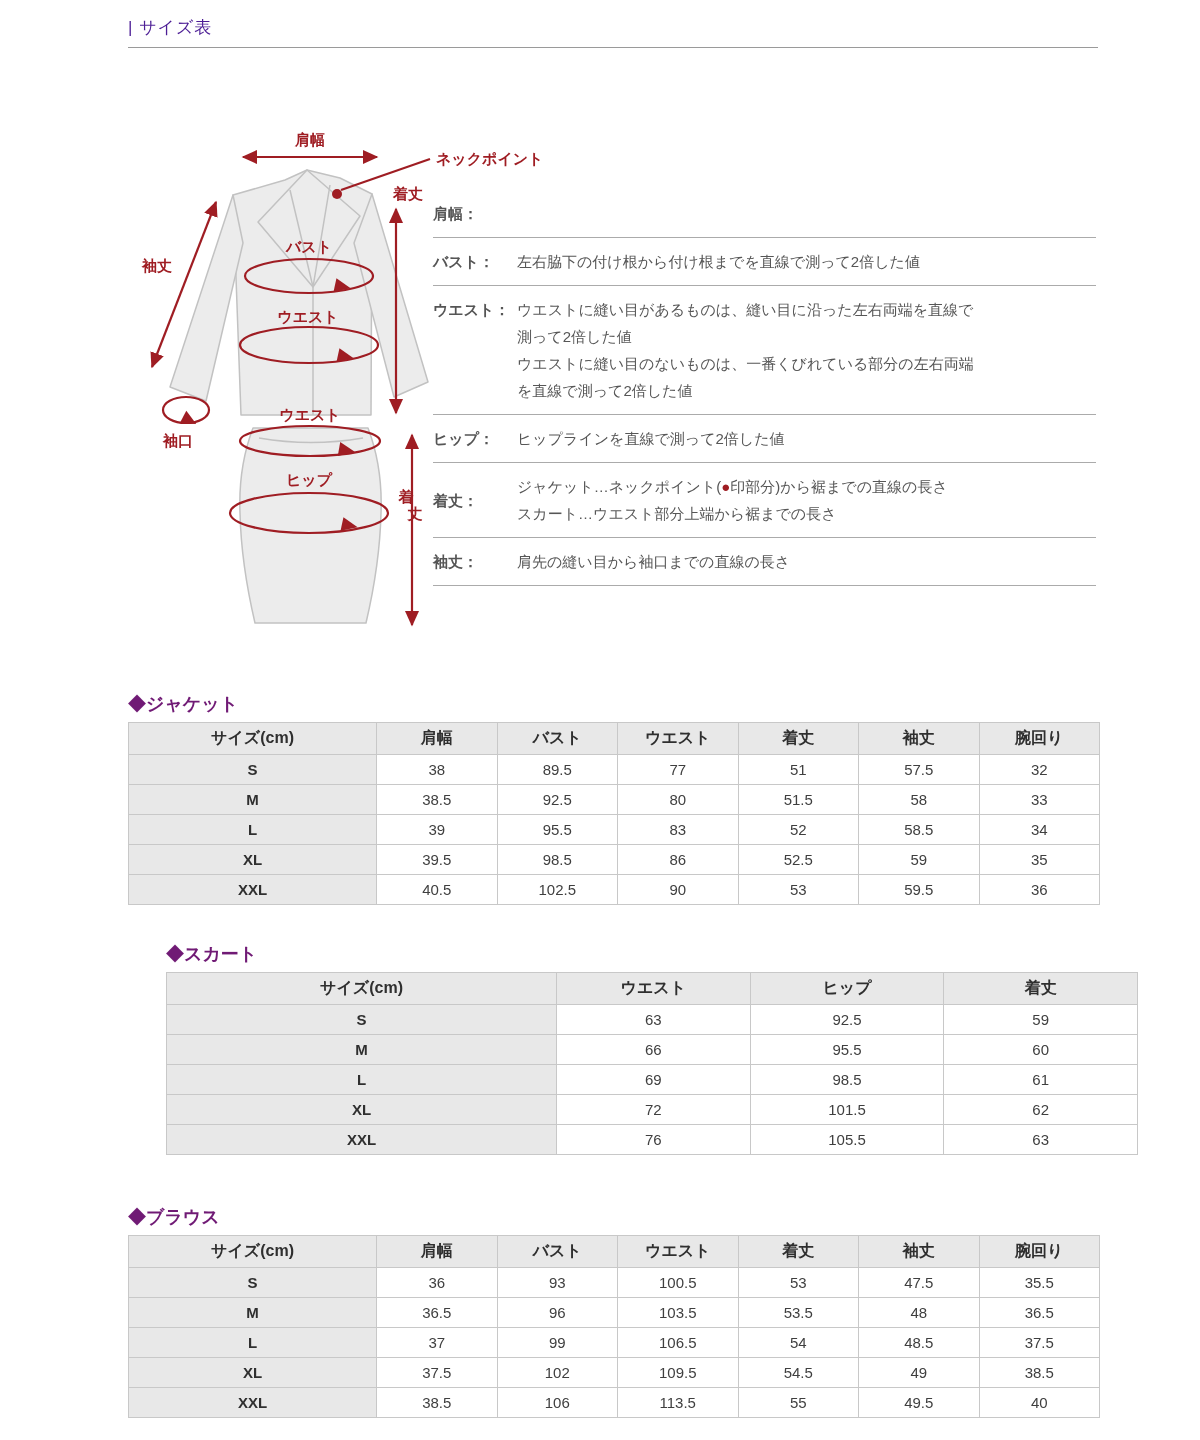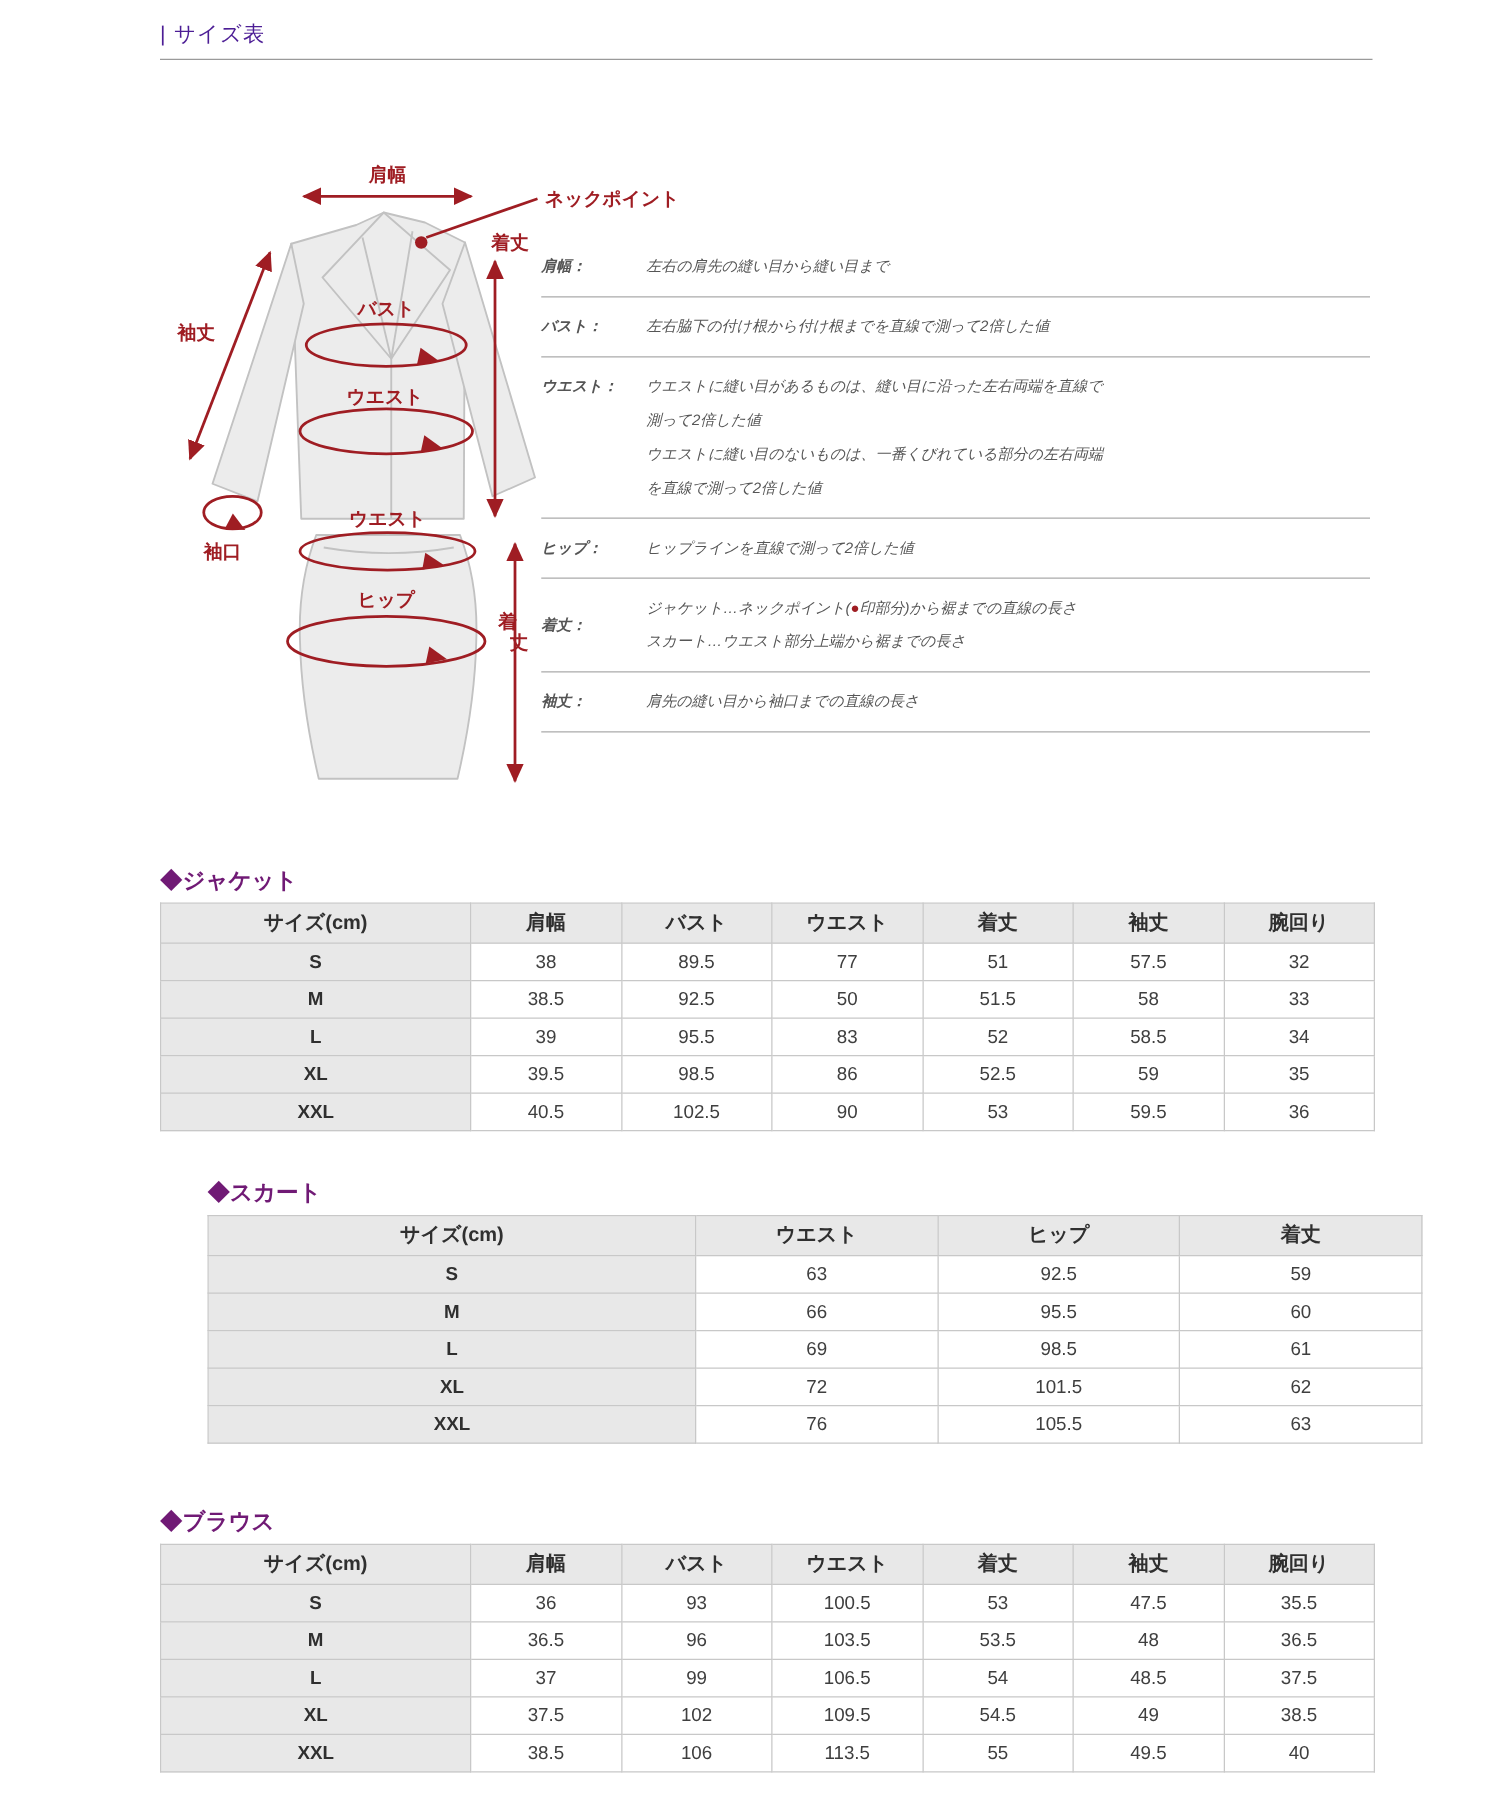--- a/index.html
+++ b/index.html
@@ -17,21 +17,21 @@
   .page-title{position:absolute;left:128px;top:16px;font-size:17px;color:#4c1d95;letter-spacing:1px;}
   .title-divider{position:absolute;left:128px;top:47px;width:970px;border-top:1px solid #9a9a9a;}
 
   .garment-svg{position:absolute;left:125px;top:95px;}
   .garment{fill:var(--garment-fill);stroke:var(--garment-stroke);stroke-width:1.5;stroke-linejoin:round;}
   .gline{fill:none;stroke:var(--garment-stroke);stroke-width:1.5;}
   .rstroke{fill:none;stroke:var(--red);stroke-width:2.2;}
   .rfill{fill:var(--red);}
   .rtext{fill:var(--red);font-size:15px;font-weight:bold;font-family:"Liberation Sans",sans-serif;}
 
-  .definitions{position:absolute;left:433px;top:190px;width:663px;font-size:12px;color:#565656;line-height:27px;font-style:italic;}
+  .definitions{position:absolute;left:433px;top:190px;width:663px;font-size:15px;color:#565656;line-height:27px;}
   .def-row{display:flex;align-items:flex-start;padding:10px 0;border-bottom:1px solid #ababab;}
   .def-row.center{align-items:center;}
   .def-term{width:84px;flex:0 0 84px;font-weight:bold;color:#555555;}
   .def-desc{flex:1;}
   .red-dot{color:var(--red);}
 
   .tbl-section{position:absolute;left:128px;width:972px;}
   .sec-jacket{top:692px;}
   .sec-skirt{top:942px;padding-left:38px;}
   .sec-blouse{top:1205px;}
@@ -109,23 +109,20 @@
 
       <line class="rstroke" x1="287" y1="340" x2="287" y2="530" marker-start="url(#ah)" marker-end="url(#ah)"></line>
       <text class="rtext" x="281" y="407" text-anchor="middle">着</text>
       <text class="rtext" x="290" y="424" text-anchor="middle">丈</text>
     </g>
   </svg>
 
   <div class="definitions">
     <div class="def-row">
       <span class="def-term">肩幅：</span>
-      <div class="def-desc">
-        <div>左右の肩先の縫い目から縫い目まで</div>
-      </div>
     </div>
     <div class="def-row">
       <span class="def-term">バスト：</span>
       <div class="def-desc">
         <div>左右脇下の付け根から付け根までを直線で測って2倍した値</div>
       </div>
     </div>
     <div class="def-row">
       <span class="def-term">ウエスト：</span>
       <div class="def-desc">
@@ -177,21 +174,21 @@
             <td>89.5</td>
             <td>77</td>
             <td>51</td>
             <td>57.5</td>
             <td>32</td>
           </tr>
           <tr>
             <th>M</th>
             <td>38.5</td>
             <td>92.5</td>
-            <td>50</td>
+            <td>80</td>
             <td>51.5</td>
             <td>58</td>
             <td>33</td>
           </tr>
           <tr>
             <th>L</th>
             <td>39</td>
             <td>95.5</td>
             <td>83</td>
             <td>52</td>

